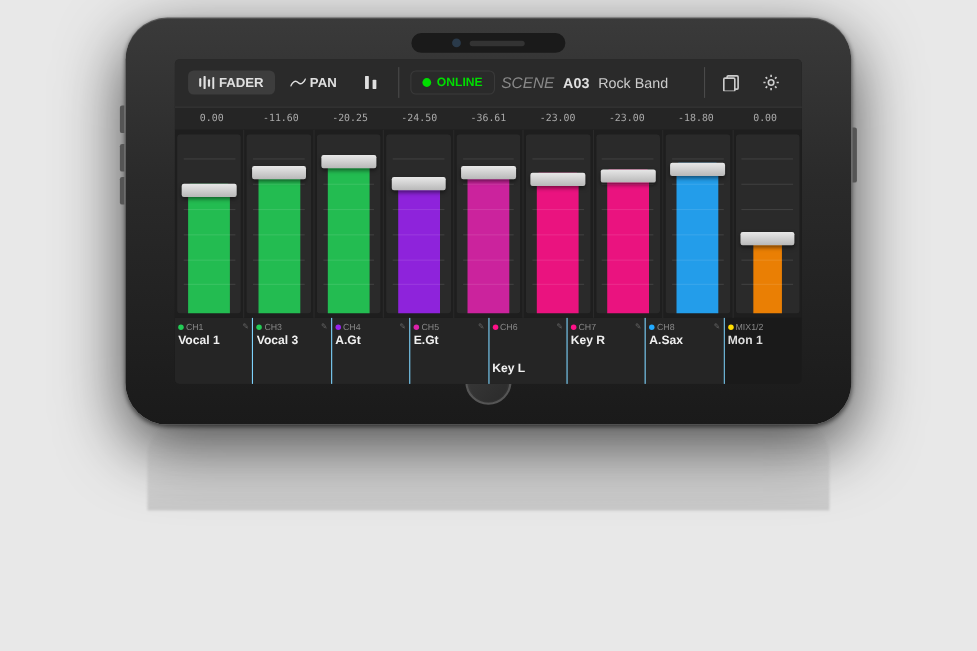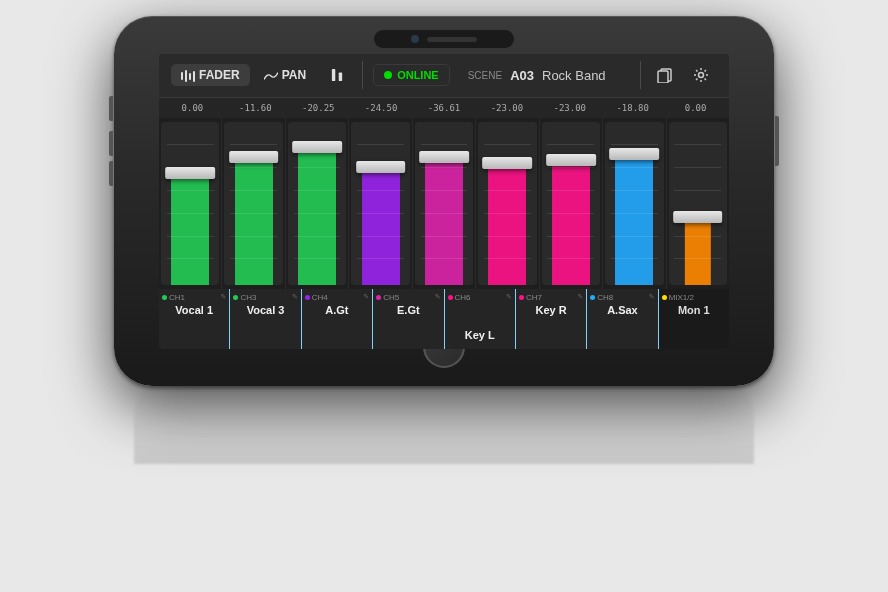--- a/index.html
+++ b/index.html
@@ -135,21 +135,21 @@
       align-items: center;
       height: 44px;
       background: #2a2a2a;
       padding: 0 12px;
       gap: 4px;
       border-bottom: 1px solid #3a3a3a;
     }
 
     .toolbar-btn {
       display: flex;
-      align-items: flex-end;
+      align-items: center;
       gap: 4px;
       padding: 4px 10px;
       border-radius: 5px;
       cursor: pointer;
       font-size: 12px;
       font-weight: 600;
       color: #e0e0e0;
     }
 
     .toolbar-btn svg {
@@ -185,23 +185,24 @@
     }
 
     .online-text {
       color: #00dd00;
       font-size: 11px;
       font-weight: 700;
     }
 
     .scene-label {
       color: #888;
-      font-size: 10px;
-      margin-left: 14px;
+      font-size: 14px;
+      margin-left: 2px;
       text-transform: uppercase;
+      font-style: italic;
     }
 
     .scene-name {
       color: #e0e0e0;
       font-size: 13px;
       font-weight: 600;
       margin-left: 4px;
     }
 
     .toolbar-spacer { flex: 1; }
@@ -323,21 +324,20 @@
       height: 5px;
       border-radius: 50%;
     }
 
     .ch-name {
       font-size: 11px;
       color: #e8e8e8;
       font-weight: 700;
       margin-top: 2px;
       line-height: 1.1;
-      text-align: center;
     }
 
     
     .meter-line {
       position: absolute;
       left: 10%;
       right: 10%;
       height: 1px;
       background: rgba(255,255,255,0.1);
     }

